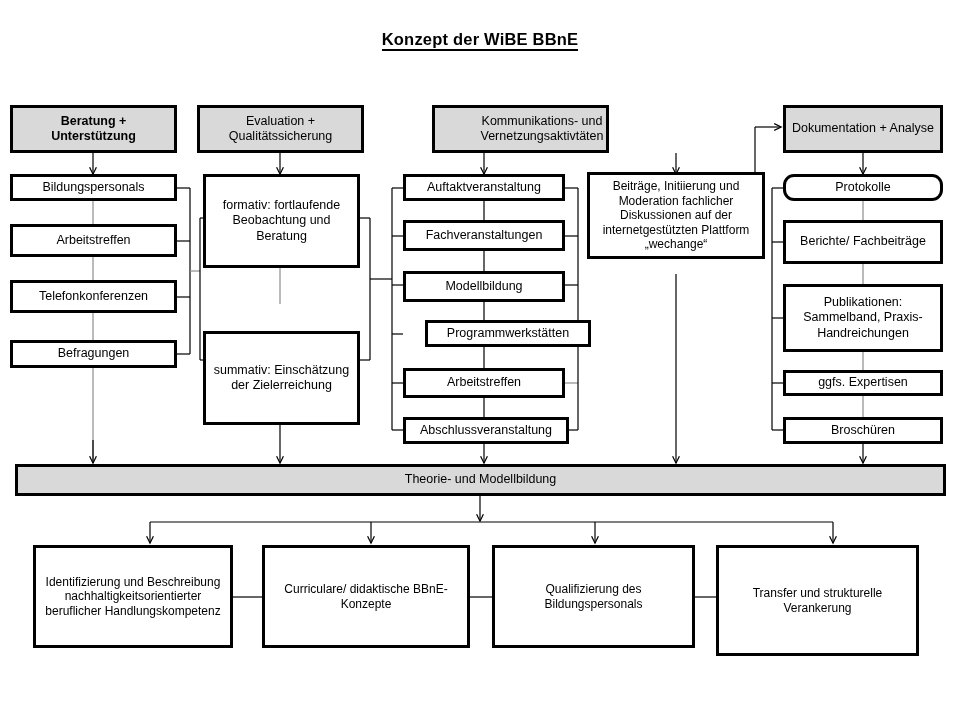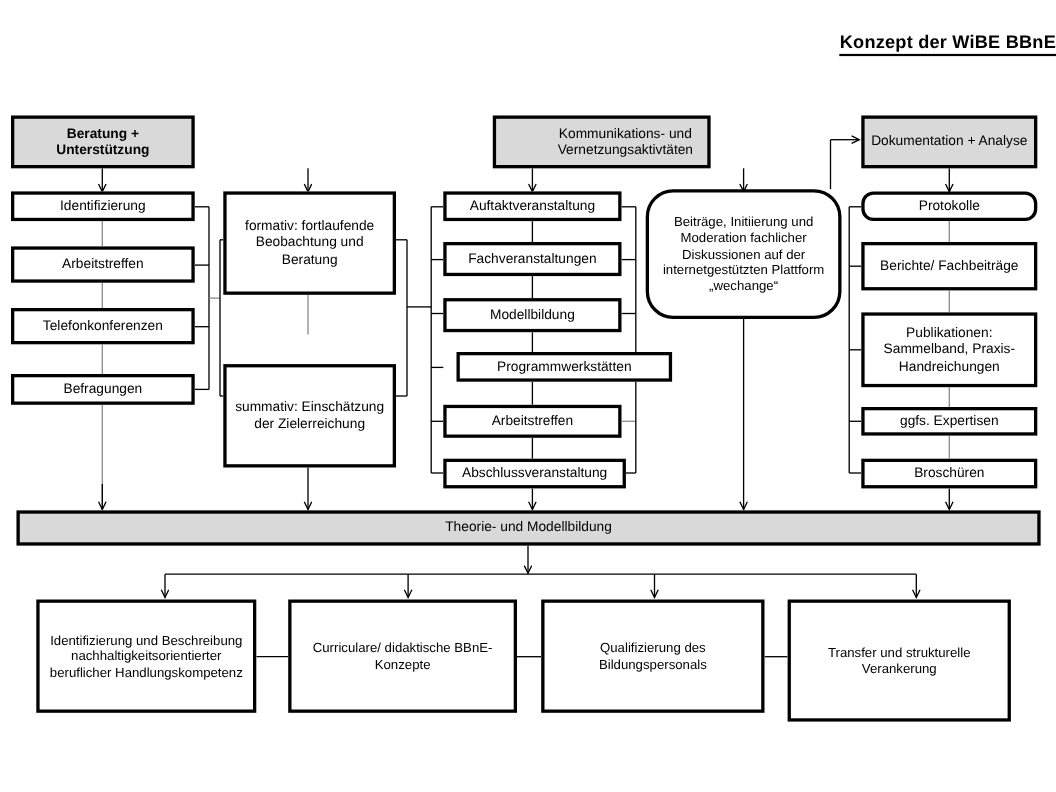--- a/index.html
+++ b/index.html
@@ -19,21 +19,21 @@
     border:3px solid #000;background:#ffffff;
     display:flex;align-items:center;justify-content:center;
     text-align:center;line-height:1.22;
     font-size:12.5px;padding:2px 5px;
   }
   .bx.shaded{background:#d9d9d9;}
   .bx.bar{font-size:12.5px;}
   .bx.small{font-size:12px;}
 
   .title{
-    position:absolute;left:0;top:30px;width:960px;text-align:right;
+    position:absolute;left:0;top:30px;width:960px;text-align:center;
     font-size:16.5px;font-weight:bold;letter-spacing:.2px;
   }
   .title span{border-bottom:2px solid #000;padding-bottom:1px;}
 </style>
 </head>
 <body>
 
 <div id="stage">
 
   <div class="title"><span>Konzept der WiBE BBnE</span></div>
@@ -141,39 +141,40 @@
       <line x1="833" y1="522" x2="833" y2="543" marker-end="url(#ah)"></line>
 
       <line x1="233" y1="597" x2="262" y2="597"></line>
       <line x1="470" y1="597" x2="492" y2="597"></line>
       <line x1="695" y1="597" x2="716" y2="597"></line>
     </g>
   </svg>
 
   <div class="bx shaded" style="left:10px;top:105px;width:167px;height:48px;font-weight:bold;">Beratung + Unterstützung</div>
 
-  <div class="bx" style="left:10px;top:174px;width:167px;height:27px;">Identifizierung</div>
+  <div class="bx" style="left:10px;top:174px;width:167px;height:27px;">Bildungspersonals</div>
   <div class="bx" style="left:10px;top:224px;width:167px;height:33px;">Arbeitstreffen</div>
   <div class="bx" style="left:10px;top:280px;width:167px;height:33px;">Telefonkonferenzen</div>
   <div class="bx" style="left:10px;top:340px;width:167px;height:28px;">Befragungen</div>
 
+  <div class="bx shaded" style="left:197px;top:105px;width:167px;height:48px;">Evaluation + Qualitätssicherung</div>
 
   <div class="bx" style="left:203px;top:174px;width:157px;height:94px;">formativ: fortlaufende Beobachtung und Beratung</div>
   <div class="bx" style="left:203px;top:304px;width:157px;height:94px;margin-top:27px;">summativ: Einschätzung der Zielerreichung</div>
 
-  <div class="bx shaded" style="left:448px;top:105px;width:198px;height:48px;padding-left:48px;">Kommunikations- und Vernetzungsaktivtäten</div>
+  <div class="bx shaded" style="left:432px;top:105px;width:177px;height:48px;padding-left:48px;">Kommunikations- und Vernetzungsaktivtäten</div>
 
   <div class="bx" style="left:403px;top:174px;width:162px;height:27px;">Auftaktveranstaltung</div>
   <div class="bx" style="left:403px;top:220px;width:162px;height:31px;">Fachveranstaltungen</div>
   <div class="bx" style="left:403px;top:271px;width:162px;height:31px;">Modellbildung</div>
-  <div class="bx" style="left:415px;top:320px;width:196px;height:27px;">Programmwerkstätten</div>
+  <div class="bx" style="left:425px;top:320px;width:166px;height:27px;">Programmwerkstätten</div>
   <div class="bx" style="left:403px;top:368px;width:162px;height:30px;">Arbeitstreffen</div>
   <div class="bx" style="left:403px;top:417px;width:166px;height:27px;">Abschlussveranstaltung</div>
 
-  <div class="bx small" style="left:587px;top:172px;width:178px;height:118px;border-radius:25px;">Beiträge, Initiierung und Moderation fachlicher Diskussionen auf der internetgestützten Plattform „wechange“</div>
+  <div class="bx small" style="left:587px;top:172px;width:178px;height:87px;">Beiträge, Initiierung und Moderation fachlicher Diskussionen auf der internetgestützten Plattform „wechange“</div>
 
   <div class="bx shaded" style="left:783px;top:105px;width:160px;height:48px;">Dokumentation + Analyse</div>
 
   <div class="bx" style="left:783px;top:174px;width:160px;height:27px;border-radius:11px;">Protokolle</div>
   <div class="bx" style="left:783px;top:220px;width:160px;height:44px;">Berichte/ Fachbeiträge</div>
   <div class="bx" style="left:783px;top:284px;width:160px;height:68px;">Publikationen: Sammelband, Praxis-Handreichungen</div>
   <div class="bx" style="left:783px;top:370px;width:160px;height:26px;">ggfs. Expertisen</div>
   <div class="bx" style="left:783px;top:417px;width:160px;height:27px;">Broschüren</div>
 
   <div class="bx shaded bar" style="left:15px;top:464px;width:931px;height:32px;">Theorie- und Modellbildung</div>

